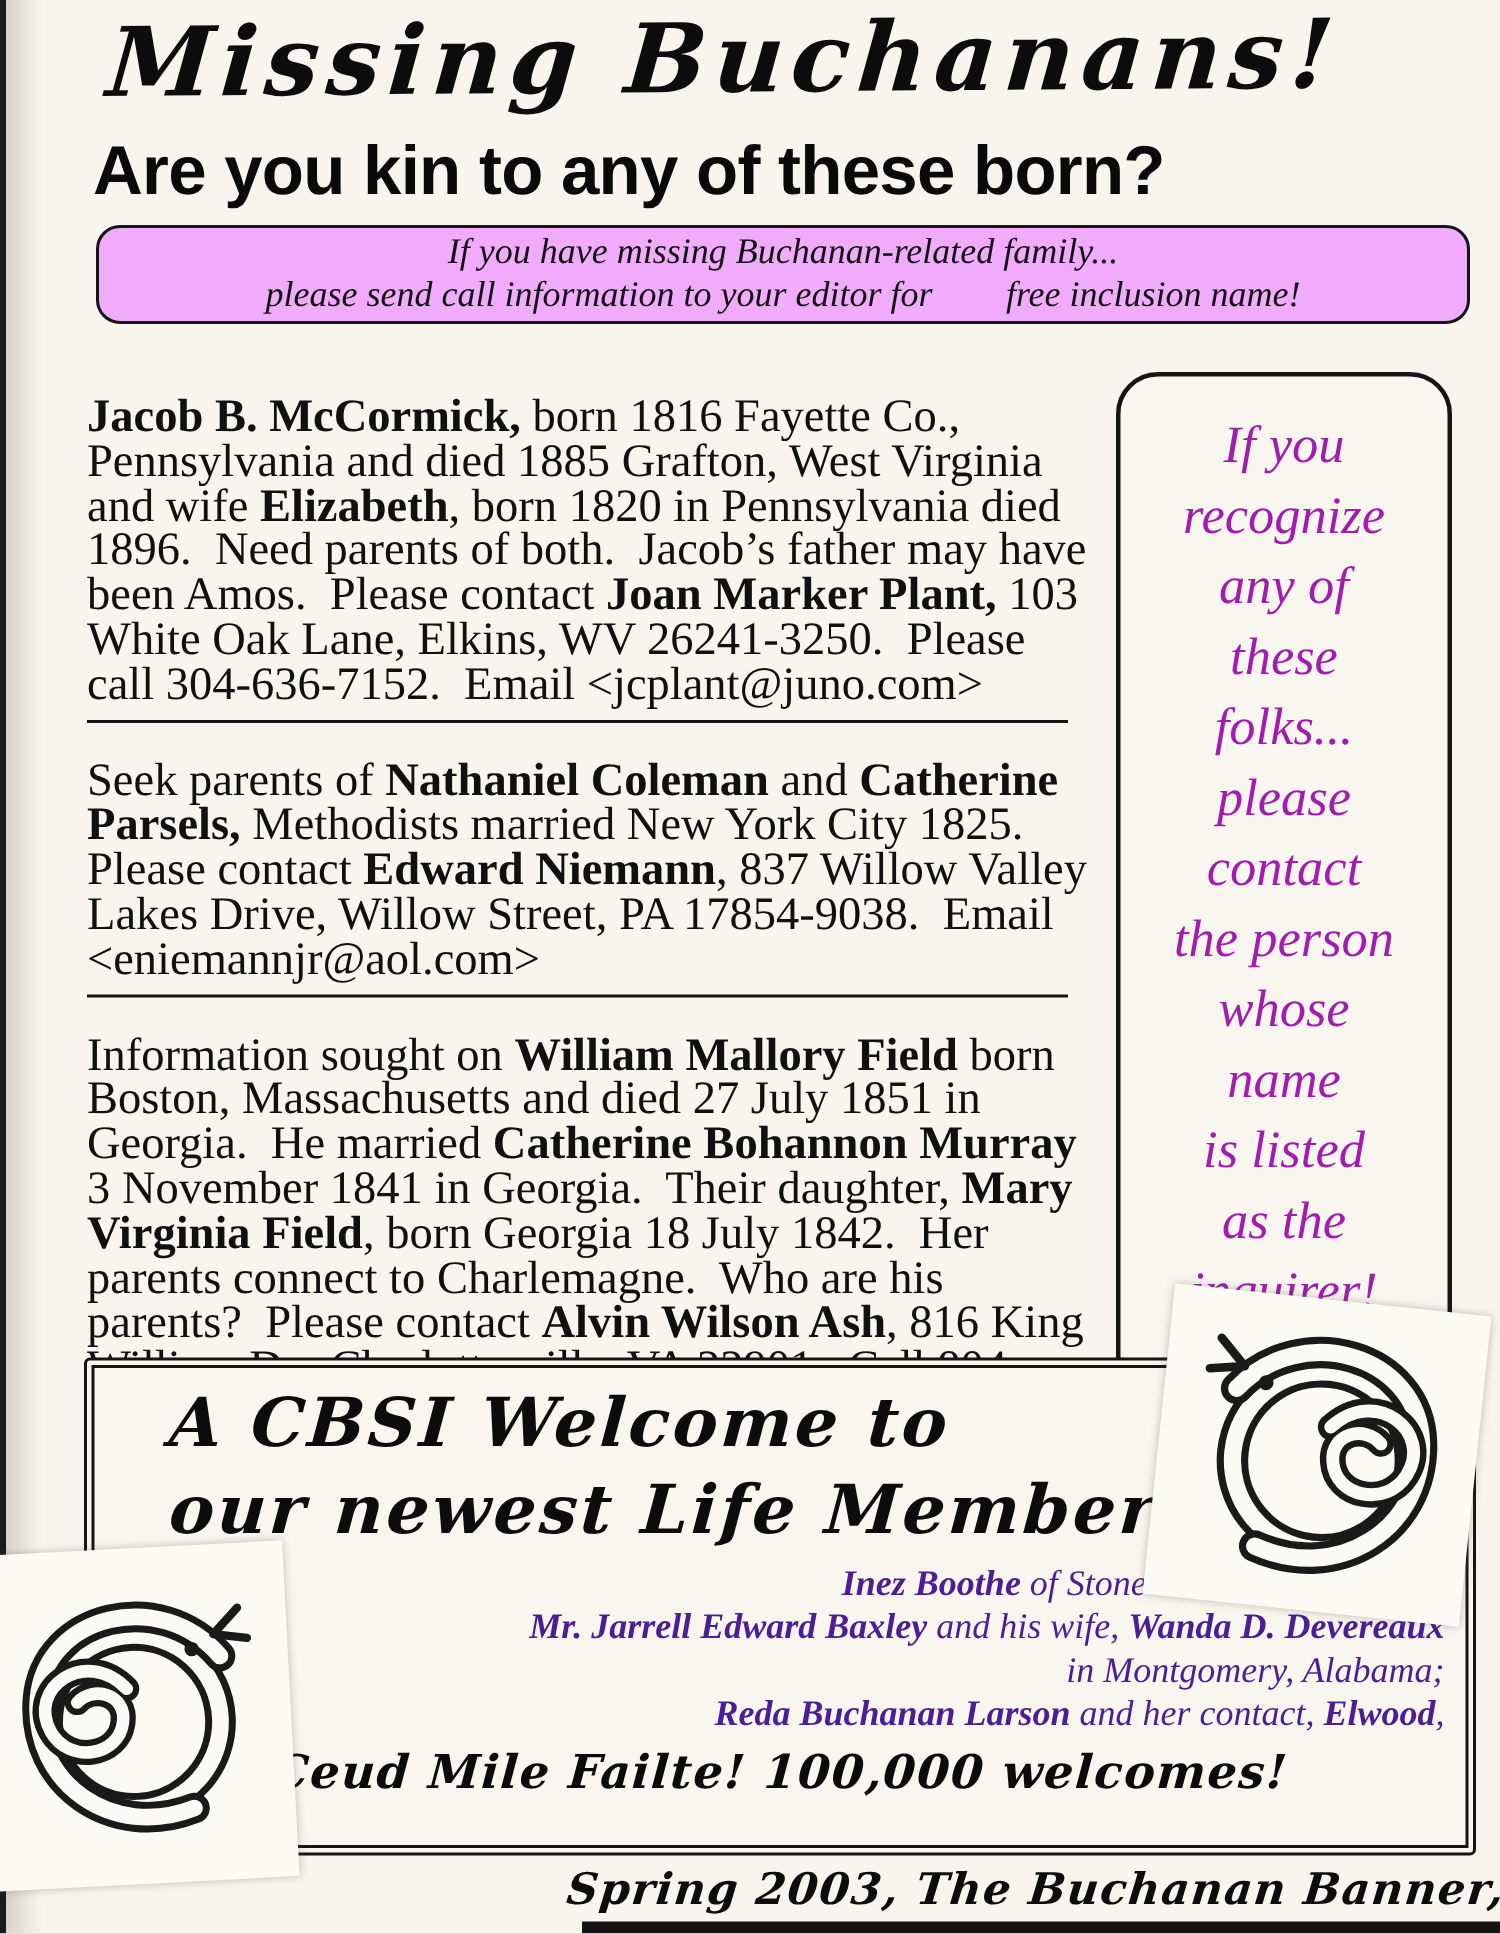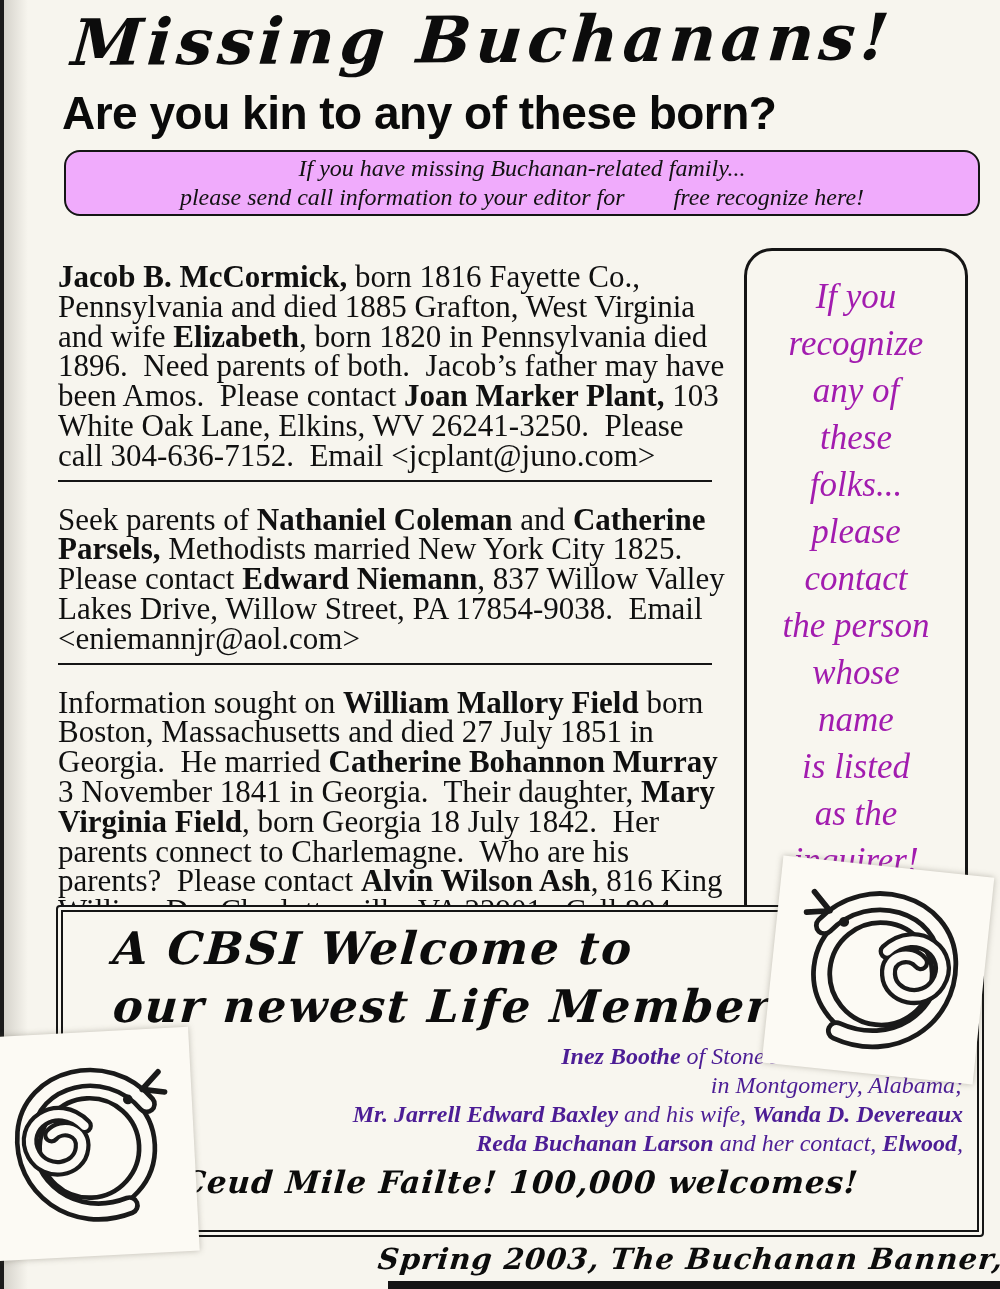--- a/index.html
+++ b/index.html
@@ -111,21 +111,21 @@
 
   <div class="scan-shadow-left"></div>
   <div class="scan-edge-left"></div>
   <div class="scan-edge-bottom"></div>
 
   <h1 class="title script">Missing Buchanans!</h1>
   <h2 class="subtitle">Are you kin to any of these born?</h2>
 
   <div class="notice-box">
     <div class="notice-line">If you have missing Buchanan-related family...</div>
-    <div class="notice-line"><span>please send call information to  your editor for </span><span style="font-weight: 400; margin-left: 43px;">free</span><span> recognize here!</span></div>
+    <div class="notice-line"><span>please send call information to  your editor for </span><span style="font-weight: 400; margin-left: 43px;">free</span><span> inclusion name!</span></div>
   </div>
 
   <div class="queries">
     <p class="query"><span style="font-weight: 700;">Jacob B. McCormick, </span><span>born 1816 Fayette Co., Pennsylvania and died 1885 Grafton, West Virginia and wife </span><span style="font-weight: 700;">Elizabeth</span><span>, born 1820 in Pennsylvania died 1896.  Need parents of both.  Jacob’s father may have been Amos.  Please contact </span><span style="font-weight: 700;">Joan Marker Plant,</span><span> 103 White Oak Lane, Elkins, WV 26241-3250.  Please call 304-636-7152.  Email &lt;jcplant@juno.com&gt;</span></p>
     <hr class="query-divider">
     <p class="query"><span>Seek parents of </span><span style="font-weight: 700;">Nathaniel Coleman</span><span> and </span><span style="font-weight: 700;">Catherine Parsels,</span><span> Methodists married New York City 1825.  Please contact </span><span style="font-weight: 700;">Edward Niemann</span><span>, 837 Willow Valley Lakes Drive, Willow Street, PA 17854-9038.  Email &lt;eniemannjr@aol.com&gt;</span></p>
     <hr class="query-divider">
     <p class="query"><span>Information sought on </span><span style="font-weight: 700;">William Mallory Field</span><span> born Boston, Massachusetts and died 27 July 1851 in Georgia.  He married </span><span style="font-weight: 700;">Catherine Bohannon Murray</span><span> 3 November 1841 in Georgia.  Their daughter, </span><span style="font-weight: 700;">Mary Virginia Field</span><span>, born Georgia 18 July 1842.  Her parents connect to Charlemagne.  Who are his parents?  Please contact </span><span style="font-weight: 700;">Alvin Wilson Ash</span><span>, 816 King William Dr., Charlottesville, VA 22901.  Call 804-973-6314.</span></p>
   </div>
 
@@ -143,22 +143,22 @@
 is listed
 as the
 inquirer!</div>
   </aside>
 
   <section class="welcome-box">
     <div class="welcome-heading script">A CBSI Welcome  to</div>
     <div class="welcome-heading script">our newest Life Members...</div>
     <div class="members">
       <div class="member-line"><span style="font-weight: 700;">Inez Boothe</span><span> of Stone Mountain, Georgia;</span></div>
+      <div class="member-line"><span style="font-weight: 700;">Mr. Jarrell Edward Baxley</span><span> and his wife, </span><span style="font-weight: 700;">Wanda D. Devereaux</span></div>
       <div class="member-line"><span>in Montgomery, Alabama;</span></div>
-      <div class="member-line"><span style="font-weight: 700;">Mr. Jarrell Edward Baxley</span><span> and his wife, </span><span style="font-weight: 700;">Wanda D. Devereaux</span></div>
       <div class="member-line"><span style="font-weight: 700;">Reda Buchanan Larson</span><span> and her contact, </span><span style="font-weight: 700;">Elwood</span><span>,</span></div>
     </div>
     <div class="welcome-closing script">Ceud Mile Failte!   100,000 welcomes!</div>
   </section>
 
   <div class="knot knot-right">
     <svg viewBox="0 0 100 100" aria-hidden="true">
       <g fill="none" stroke-linecap="round">
         <circle cx="52" cy="52" r="31" stroke="#1a1a1a" stroke-width="11"></circle>
         <circle cx="52" cy="52" r="31" stroke="#fcfaf4" stroke-width="6"></circle>

